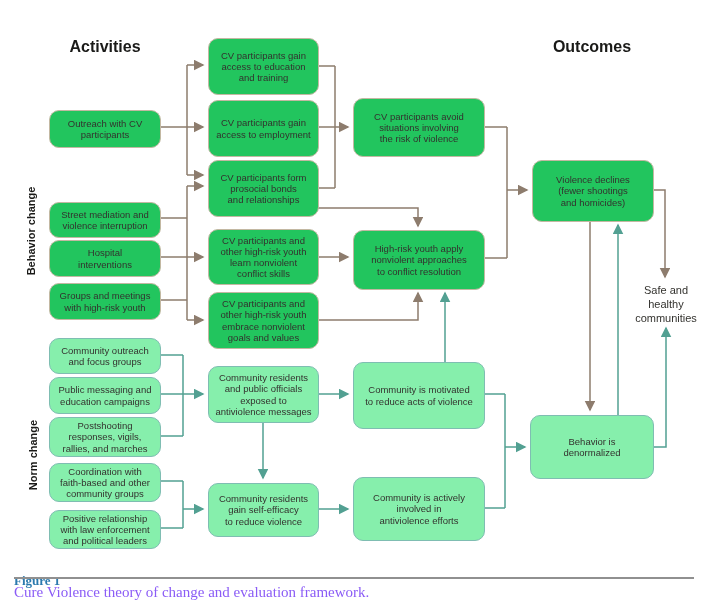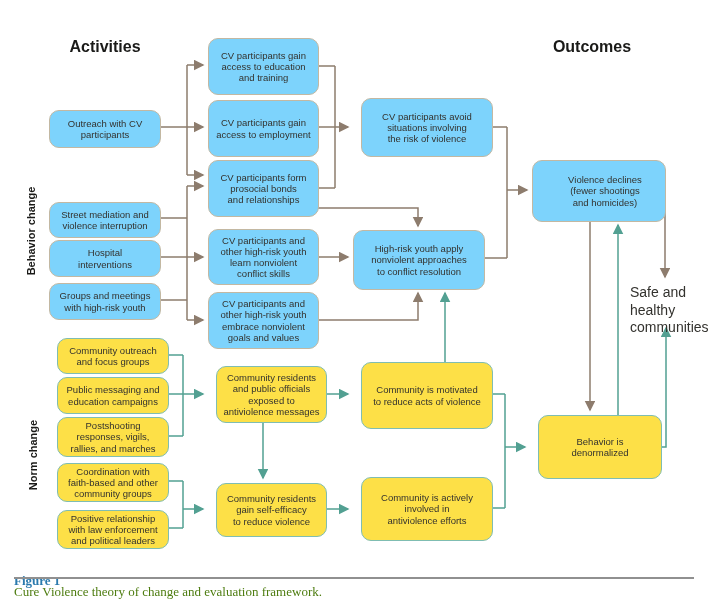--- a/index.html
+++ b/index.html
@@ -4,30 +4,30 @@
 <style>
   html,body{margin:0;padding:0;background:#ffffff;}
   #stage{position:relative;width:720px;height:614px;background:#ffffff;overflow:hidden;
          font-family:"Liberation Sans","DejaVu Sans",sans-serif;}
   .colhead{position:absolute;font-size:16px;font-weight:bold;color:#1a1a18;text-align:center;margin-top:24px;}
   .rot{position:absolute;transform:translate(-50%,-50%) rotate(-90deg);white-space:nowrap;
        font-size:11px;font-weight:bold;color:#1a1a18;}
   .box{position:absolute;display:flex;align-items:center;justify-content:center;
        text-align:center;border-radius:10px;white-space:pre-line;
        font-size:9.5px;line-height:1.18;color:#33322e;}
-  .tan{background:#7dd3fc;border:1px solid #c3b8a2;}
-  .teal{background:#fde047;border:1.5px solid #7fbdb2;margin-left:8px;}
-  .freelabel{position:absolute;text-align:left;white-space:pre-line;
-       font-size:14px;line-height:1.25;color:#33322e;}
+  .tan{background:#22c55e;border:1px solid #c3b8a2;}
+  .teal{background:#86efac;border:1.5px solid #7fbdb2;}
+  .freelabel{position:absolute;text-align:center;white-space:pre-line;
+       font-size:11px;line-height:1.25;color:#33322e;}
   #edges{position:absolute;left:0;top:0;pointer-events:none;}
   .figlabel{position:absolute;left:14px;top:573px;font-family:"Liberation Serif","DejaVu Serif",serif;
        font-size:13px;font-weight:bold;color:#2b7aae;}
   .figrule{position:absolute;left:14px;top:577px;width:680px;height:2px;background:#909090;}
   .figcaption{position:absolute;left:14px;top:584px;font-family:"Liberation Serif","DejaVu Serif",serif;
-       font-size:13px;color:#4d7c0f;}
+       font-size:15px;color:#8b5cf6;}
 </style>
 </head>
 <body>
 
 <div id="stage">
 
   <div class="colhead" style="left:49px;top:14px;width:112px;">Activities</div>
   <div class="colhead" style="left:190px;top:14px;width:145px;">Intermediate outcomes</div>
   <div class="colhead" style="left:530px;top:14px;width:124px;">Outcomes</div>
 
@@ -127,27 +127,27 @@
 prosocial bonds
 and relationships</div>
   <div class="box tan" style="left:208px;top:229px;width:109px;height:54px;">CV participants and
 other high-risk youth
 learn nonviolent
 conflict skills</div>
   <div class="box tan" style="left:208px;top:292px;width:109px;height:55px;">CV participants and
 other high-risk youth
 embrace nonviolent
 goals and values</div>
-  <div class="box tan" style="left:361px;top:98px;width:130px;height:57px;">CV participants avoid
+  <div class="box tan" style="left:353px;top:98px;width:130px;height:57px;">CV participants avoid
 situations involving
 the risk of violence</div>
   <div class="box tan" style="left:353px;top:230px;width:130px;height:58px;">High-risk youth apply
 nonviolent approaches
 to conflict resolution</div>
-  <div class="box tan" style="left:532px;top:160px;width:120px;height:60px;padding-left:12px;">Violence declines
+  <div class="box tan" style="left:532px;top:160px;width:120px;height:60px;">Violence declines
 (fewer shootings
 and homicides)</div>
 
   <div class="box teal" style="left:49px;top:338px;width:110px;height:34px;">Community outreach
 and focus groups</div>
   <div class="box teal" style="left:49px;top:377px;width:110px;height:35px;">Public messaging and
 education campaigns</div>
   <div class="box teal" style="left:49px;top:463px;width:110px;height:37px;">Coordination with
 faith-based and other
 community groups</div>

